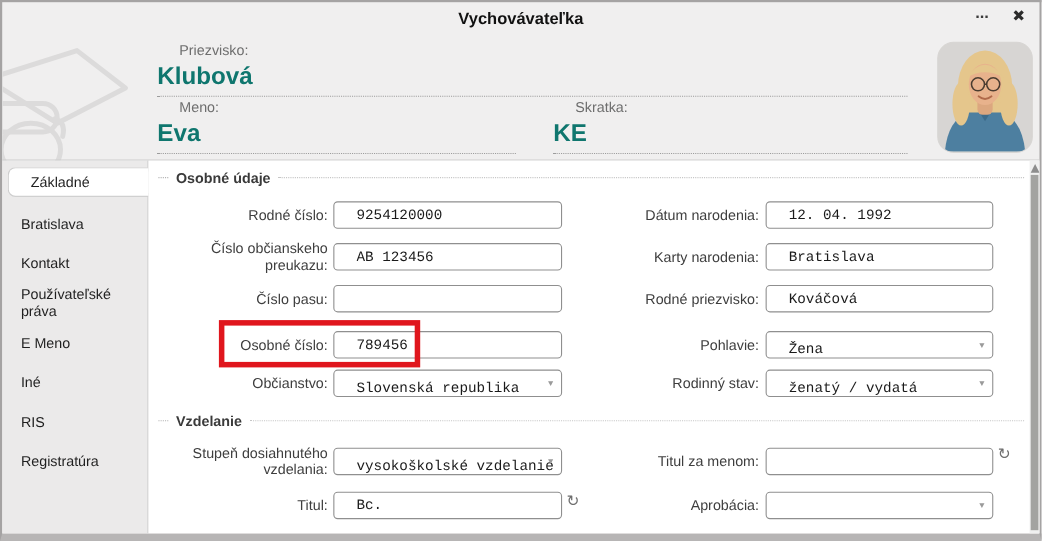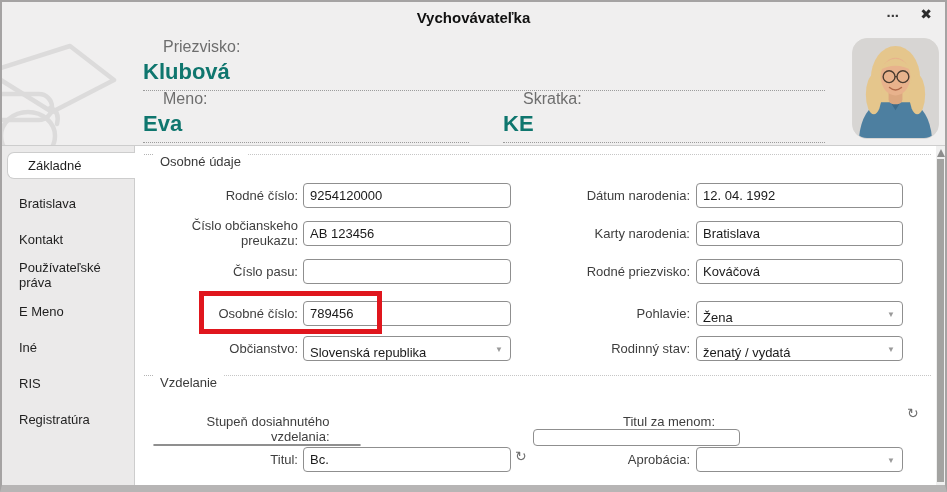--- a/index.html
+++ b/index.html
@@ -11,57 +11,57 @@
     font-family:"Liberation Sans","DejaVu Sans",sans-serif;
   }
   
   .titlebar { position:relative; height:26px; }
   .title { text-align:center; font-weight:bold; font-size:15px; color:#111; padding-top:7px; }
   .more-btn { position:absolute; right:46px; top:1px; font-weight:bold; font-size:15px; color:#3a3a3a; cursor:pointer; letter-spacing:0px; }
   .close-btn { position:absolute; right:13px; top:4px; font-weight:bold; font-size:14px; color:#2b2b2b; cursor:pointer; }
   
   .watermark { position:absolute; left:0; top:30px; pointer-events:none; }
   .hfield { position:absolute; border-bottom:1px dotted #9c9c9c; padding-bottom:5px; }
-  .hlabel { font-size:16px; color:#6e6e6e;padding-left:20px; }
+  .hlabel { font-size:13px; color:#6e6e6e;padding-left:20px; }
   .hvalue { font-size:22px; font-weight:bold; color:#0f766e; margin-top:3px; min-height:21px; }
   .hf-priezvisko { left:141px; top:36px; width:682px; }
   .hf-meno      { left:141px; top:88px; width:326px; }
   .hf-skratka   { left:501px; top:88px; width:322px; }
   .avatar { position:absolute; left:850px; top:36px; width:87px; height:101px; border-radius:15px; overflow:hidden; border:1px solid #d8d6d4; background:#d7d5d3; }
   
   .main { position:absolute; left:0; top:143px; right:0; bottom:0; border-top:1px solid #cdcdcd; display:flex; }
   .sidebar { width:133px; background:#ebeaea; border-right:1px solid #cdcdcd; position:relative; }
   .sidebar ul { list-style:none; margin:0; padding:4px 0 0 0; }
   .sidebar li { height:36px; display:flex; align-items:center; padding-left:17px; font-size:13px; color:#1f1f1f; cursor:pointer; }
   .sidebar li.selected {
     height:27px; margin:2px -1px 6px 5px; padding-left:20px;
     background:#fff; border:1px solid #cdcdcd; border-right:none;
     border-radius:7px 0 0 7px; position:relative; z-index:3;
   }
   .content { position:relative; flex:1; background:#fff; }
   
-  .sec { position:absolute; left:9px; right:14px; display:flex; gap:7px; font-size:13px; font-weight:normal; color:#3a3a3a; }
+  .sec { position:absolute; left:9px; right:14px; display:flex; align-items:center; gap:7px; font-size:13px; font-weight:bold; color:#3a3a3a; }
   .sec::before { content:""; width:9px; border-top:1px dotted #b3b3b3; }
   .sec .line { flex:1; border-top:1px dotted #c6c6c6; }
   .sec1 { top:8px; } .sec2 { top:229px; }
   
   .frow { position:absolute; height:30px; display:flex; align-items:center; }
   .frow.colL { left:13px; }  .frow.colR { left:392px; }
   .flabel { font-size:13px; color:#3e3e3e; text-align:right; line-height:15px; }
   .colL .flabel { width:150px; } .colR .flabel { width:163px; }
   .finput, .fselect {
     height:25px; border:1px solid #8f8f8f; border-radius:4px; background:#fff;
-    font-family:Liberation Sans, sans-serif; font-size:13px; color:#1a1a1a;
-    padding:0 6px; margin-left:5px;
+    font-family:Liberation Mono, monospace; font-size:13px; color:#1a1a1a;
+    padding:0 20px; margin-left:5px;
   }
   .colL .finput,.colL .fselect { width:208px; } .colR .finput,.colR .fselect { width:207px; margin-left:6px; }
   .fselect { display:flex; align-items:flex-end; position:relative; padding-right:20px; overflow:hidden; white-space:nowrap; cursor:pointer; }
   .fselect .chev { position:absolute; right:7px; top:8px; font-size:8px; color:#9a9a9a; }
   .r1 { top:34px; } .r2 { top:72px; } .r3 { top:110px; } .r4 { top:152px; } .r5 { top:187px; }
-  .r6 { top:268px;flex-direction:column; } .r7 { top:298px; }
+  .r6 { top:258px; } .r7 { top:298px; }
   .refresh { position:absolute; font-size:14px; color:#6f6f6f; font-family:"DejaVu Sans",sans-serif; cursor:pointer; }
   .rf-titul { left:380px; top:302px; } .rf-titul-za-menom { left:772px; top:259px; }
   .highlight { position:absolute; left:64px; top:145px; width:183px; height:43px; border:5px solid #e0161d; z-index:5; pointer-events:none; }
   
   .vscroll { position:absolute; right:0; top:0; bottom:0; width:9px; background:#f0f0f0; }
   .vthumb { position:absolute; left:1px; right:1px; top:13px; bottom:3px; background:#a3a3a1; cursor:pointer; }
   .varrow { position:absolute; top:3px; left:1px; width:0; height:0; border-left:4px solid transparent; border-right:4px solid transparent; border-bottom:8px solid #8d8d8d; }
 </style>
 </head>
 <body>

